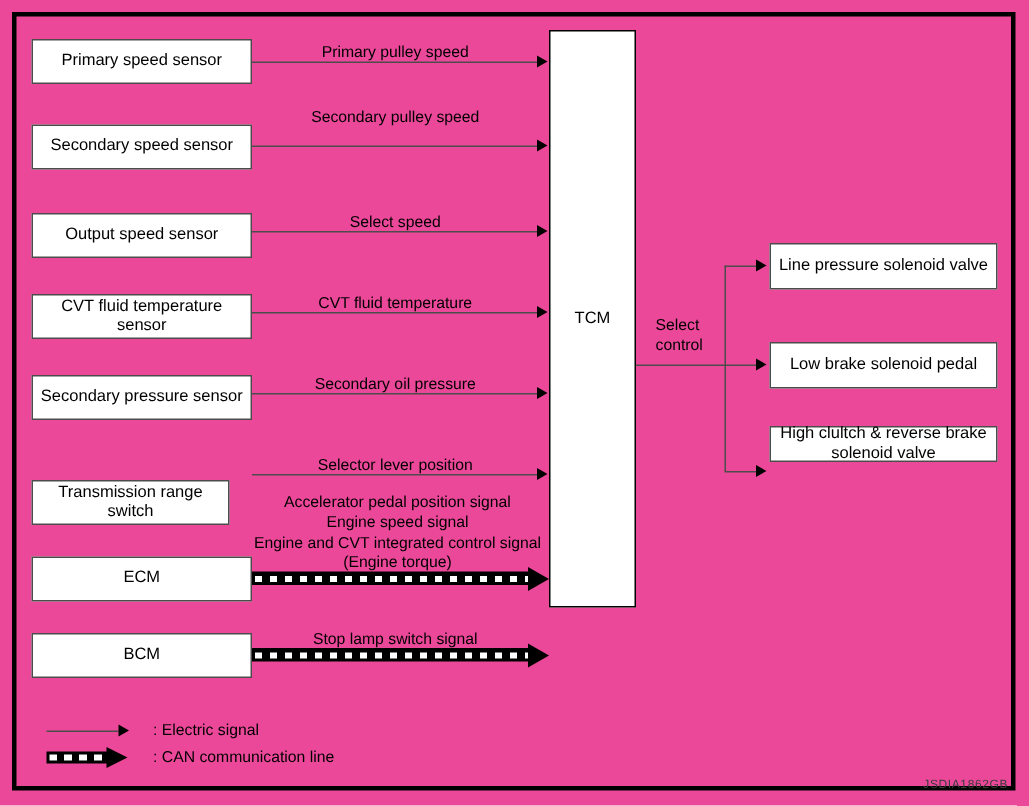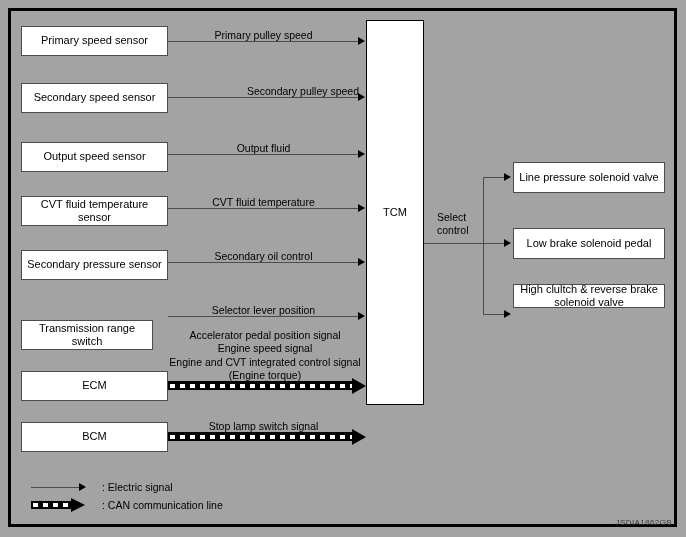--- a/index.html
+++ b/index.html
@@ -7,21 +7,21 @@
     padding: 0;
     background: #ffffff;
   }
   body {
     font-family: "Liberation Sans", sans-serif;
   }
   #diagram-root {
     position: relative;
     width: 686px;
     height: 537px;
-    background: #a3a3a3;
+    background: #ec4899;
     overflow: hidden;
   }
   .frame {
     position: absolute;
     left: 8px;
     top: 8px;
     width: 669px;
     height: 519px;
     border: 3px solid #000000;
     box-sizing: border-box;
@@ -225,33 +225,33 @@
 
   <div class="node multiline" style="left:513px; top:284px; width:152px; height:24px; white-space:pre-line;">High clultch &amp; reverse brake
 solenoid valve</div>
 
   <div class="hline" style="left:168px; top:41px; width:191px;"></div>
   <div class="arrowhead" style="left:358px; top:37px;"></div>
   <div class="sig-label" style="left:168px; top:29px; width:191px;">Primary pulley speed</div>
 
   <div class="hline" style="left:168px; top:97px; width:191px;"></div>
   <div class="arrowhead" style="left:358px; top:93px;"></div>
-  <div class="sig-label" style="left:168px; top:85px; width:191px;text-align:right;">Secondary pulley speed</div>
+  <div class="sig-label" style="left:168px; top:72px; width:191px;">Secondary pulley speed</div>
 
   <div class="hline" style="left:168px; top:154px; width:191px;"></div>
   <div class="arrowhead" style="left:358px; top:150px;"></div>
-  <div class="sig-label" style="left:168px; top:142px; width:191px;">Output fluid</div>
+  <div class="sig-label" style="left:168px; top:142px; width:191px;">Select speed</div>
 
   <div class="hline" style="left:168px; top:208px; width:191px;"></div>
   <div class="arrowhead" style="left:358px; top:204px;"></div>
   <div class="sig-label" style="left:168px; top:196px; width:191px;">CVT fluid temperature</div>
 
   <div class="hline" style="left:168px; top:262px; width:191px;"></div>
   <div class="arrowhead" style="left:358px; top:258px;"></div>
-  <div class="sig-label" style="left:168px; top:250px; width:191px;">Secondary oil control</div>
+  <div class="sig-label" style="left:168px; top:250px; width:191px;">Secondary oil pressure</div>
 
   <div class="hline" style="left:168px; top:316px; width:191px;"></div>
   <div class="arrowhead" style="left:358px; top:312px;"></div>
   <div class="sig-label" style="left:168px; top:304px; width:191px;">Selector lever position</div>
 
   <div class="sig-label multi" style="left:150px; top:329px; width:230px; white-space:pre-line;">Accelerator pedal position signal
 Engine speed signal
 Engine and CVT integrated control signal
 (Engine torque)</div>
   <div class="canline" style="left:168px; top:381px; width:186px;"></div>

